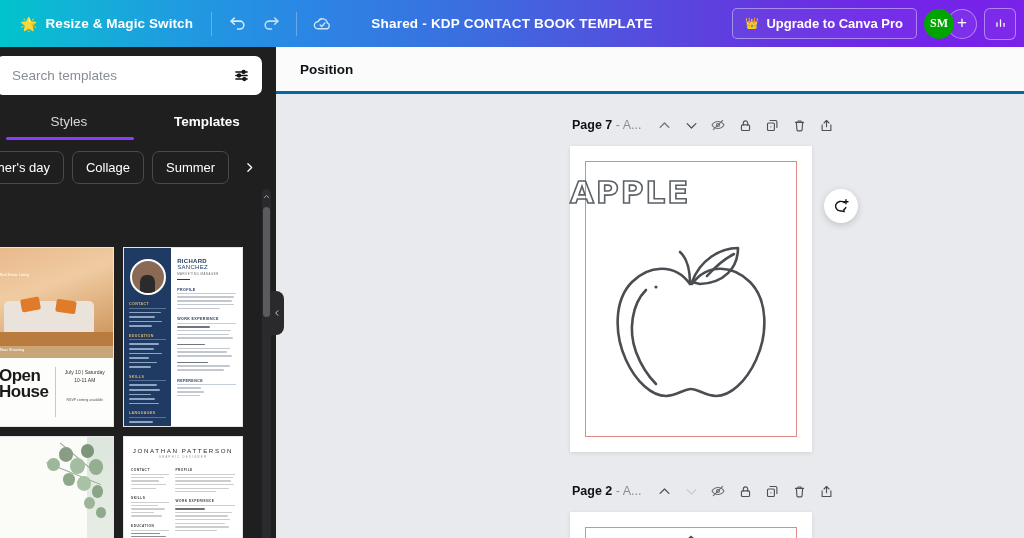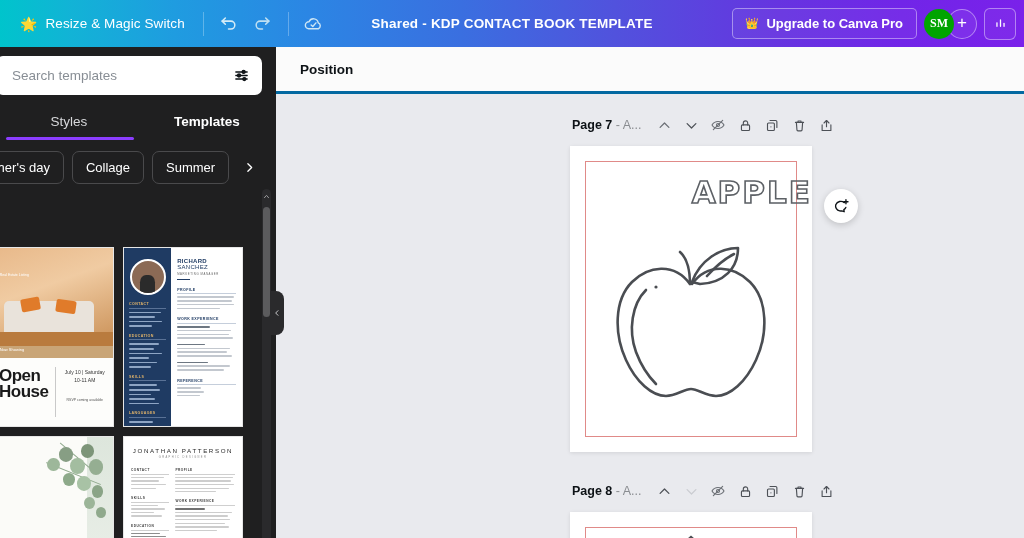--- a/index.html
+++ b/index.html
@@ -21,21 +21,21 @@
       #6634e0 76%, #7125e8 88%, #7a21ea 100%);
     display: flex; align-items: center;
     color: #fff;
   }
   .topbar-left { display: flex; align-items: center; padding-left: 10px; }
   .magic-btn {
     display: flex; align-items: center; gap: 8px;
     padding: 6px 10px; border-radius: 6px; cursor: pointer;
   }
   .magic-emoji { font-size: 14px; line-height: 1; }
-  .magic-label { font-size: 13.5px; font-weight: normal; letter-spacing: .1px; white-space: nowrap; }
+  .magic-label { font-size: 13.5px; font-weight: bold; letter-spacing: .1px; white-space: nowrap; }
 
   .tb-divider { width: 1px; height: 24px; background: rgba(255,255,255,.28); margin: 0 8px; }
 
   .tb-iconbtn {
     width: 34px; height: 34px; border-radius: 6px;
     display: flex; align-items: center; justify-content: center;
     cursor: pointer;
   }
   .tb-iconbtn svg { display: block; }
 
@@ -234,21 +234,21 @@
 
   .page-canvas {
     width: 242px; background: #fff; position: relative;
     box-shadow: 0 1px 4px rgba(0,0,0,.10);
   }
   .page-inner-border {
     position: absolute; left: 15px; top: 15px; right: 15px; bottom: 15px;
     border: 1px solid #e08a88;
   }
   .apple-title {
-    position: absolute; left: 0; right: 0; top: 28px; text-align: right;
+    position: absolute; left: 0; right: 0; top: 28px; text-align: left;
     font-family: "DejaVu Sans", sans-serif;
     font-size: 31px; font-weight: bold; letter-spacing: 2px;
     color: transparent;
     -webkit-text-stroke: 1.6px #5d6166;
   }
   .apple-art { position: absolute; left: 50%; top: 80px; transform: translateX(-50%); }
 
   .comment-fab {
     position: absolute; width: 34px; height: 34px; border-radius: 50%;
     background: #fff; box-shadow: 0 2px 7px rgba(0,0,0,.18);
@@ -609,21 +609,21 @@
         <svg width="18" height="18" viewBox="0 0 24 24" fill="none" stroke="#0d1216" stroke-width="1.8" stroke-linecap="round" stroke-linejoin="round">
           <path d="M16.5 7.5A7.4 7.4 0 0 0 5 10.2c-1 3.8 1.4 7.5 5.2 8.3 1 .2 1.9.2 2.8 0l3.2 1.1-.4-2.7a7 7 0 0 0 2.6-3"></path>
           <line x1="18.6" y1="3.6" x2="18.6" y2="9"></line>
             <line x1="15.9" y1="6.3" x2="21.3" y2="6.3"></line>
         </svg>
       </div>
 
       <div class="page-block" style="top:382px;">
         <div class="page-header">
           <div class="page-label">
-            <span>Page 8</span>
+            <span>Page 2</span>
             <span class="sub">- A...</span>
           </div>
           <div class="ph-icon">
             <svg width="15" height="15" viewBox="0 0 24 24" fill="none" stroke="#4d5157" stroke-width="2" stroke-linecap="round" stroke-linejoin="round">
                 <polyline points="5 15 12 8 19 15"></polyline>
               </svg>
           </div>
           <div class="ph-icon disabled">
             <svg width="15" height="15" viewBox="0 0 24 24" fill="none" stroke="#8b8f95" stroke-width="2" stroke-linecap="round" stroke-linejoin="round">
                 <polyline points="5 9 12 16 19 9"></polyline>

